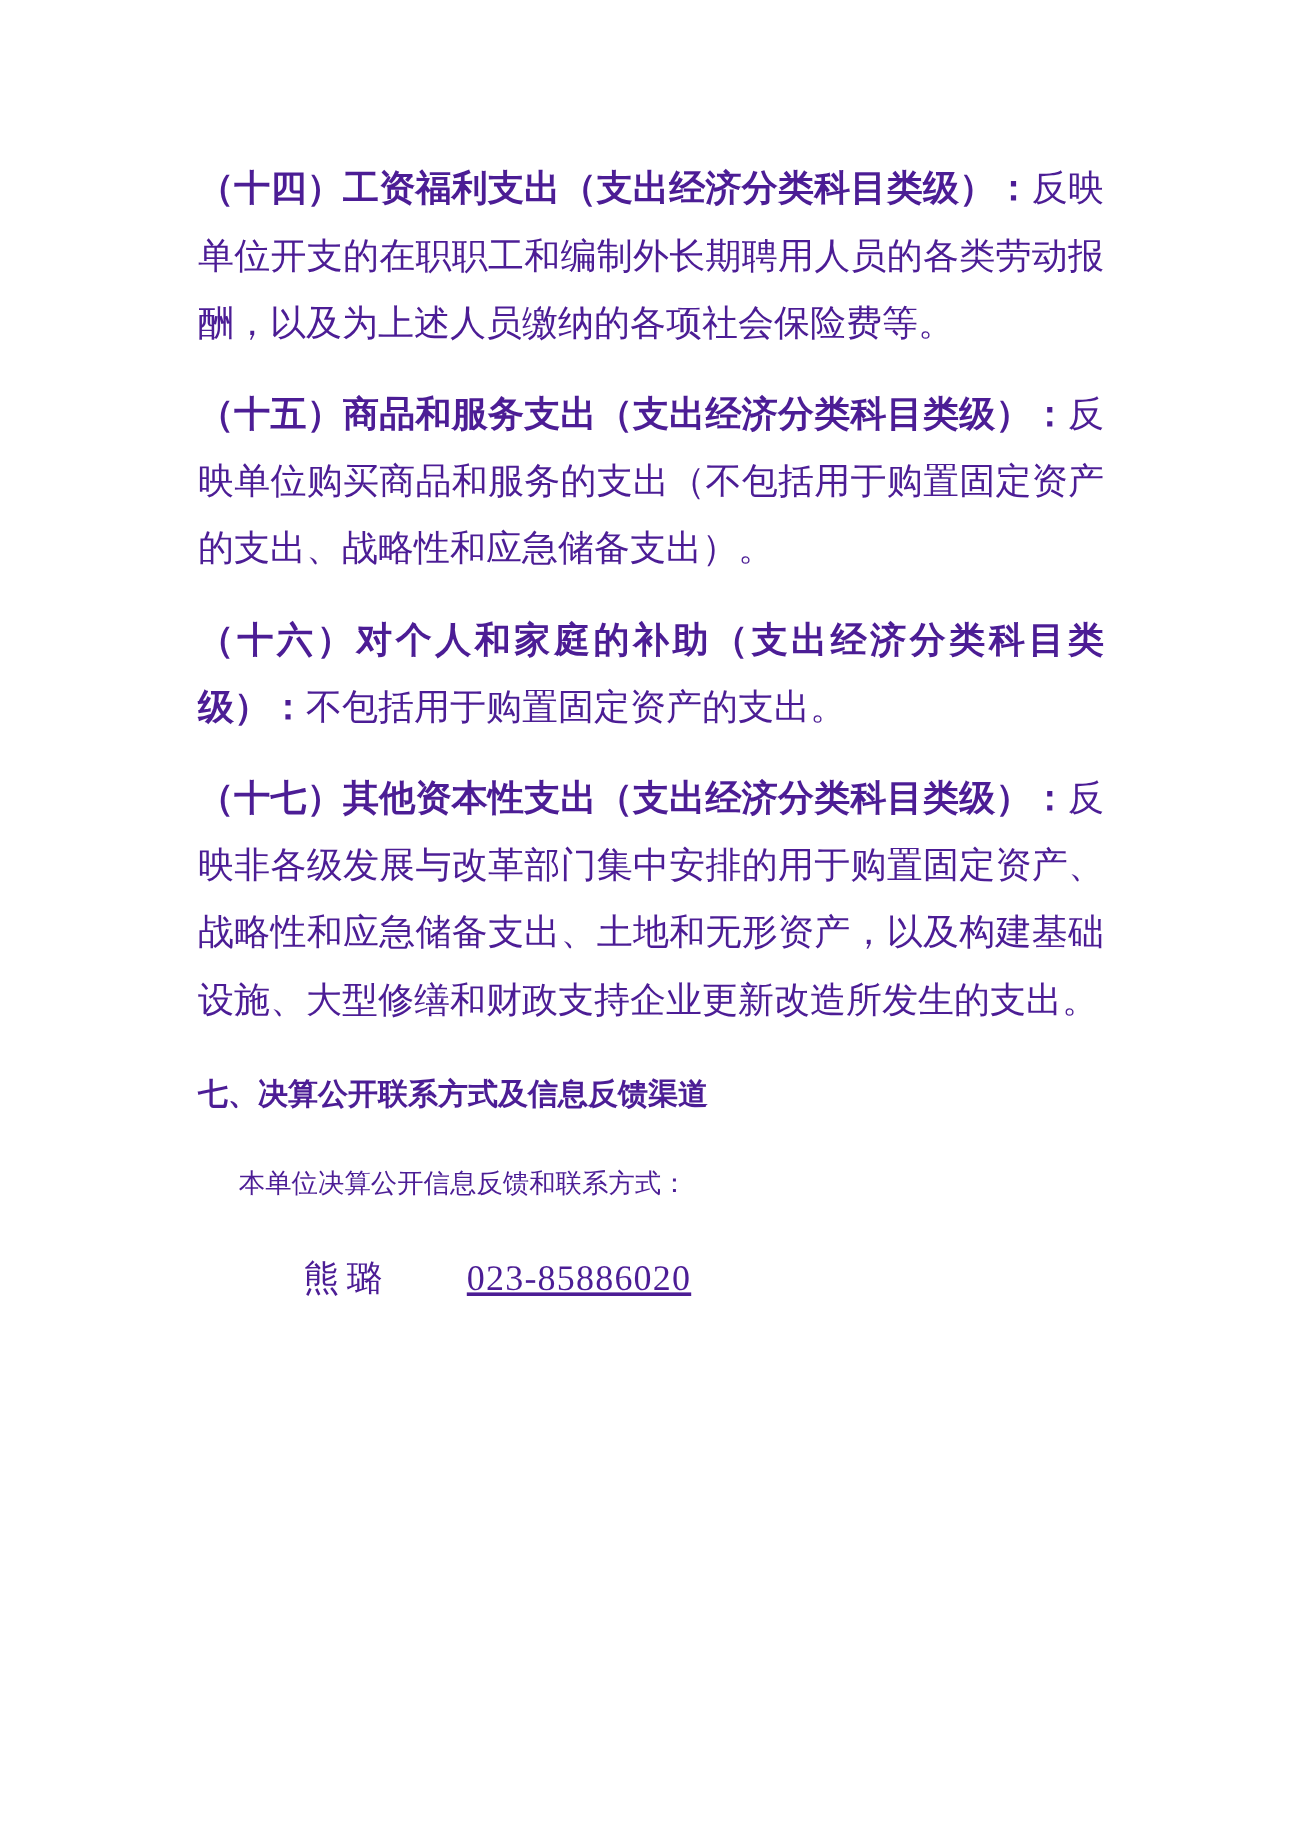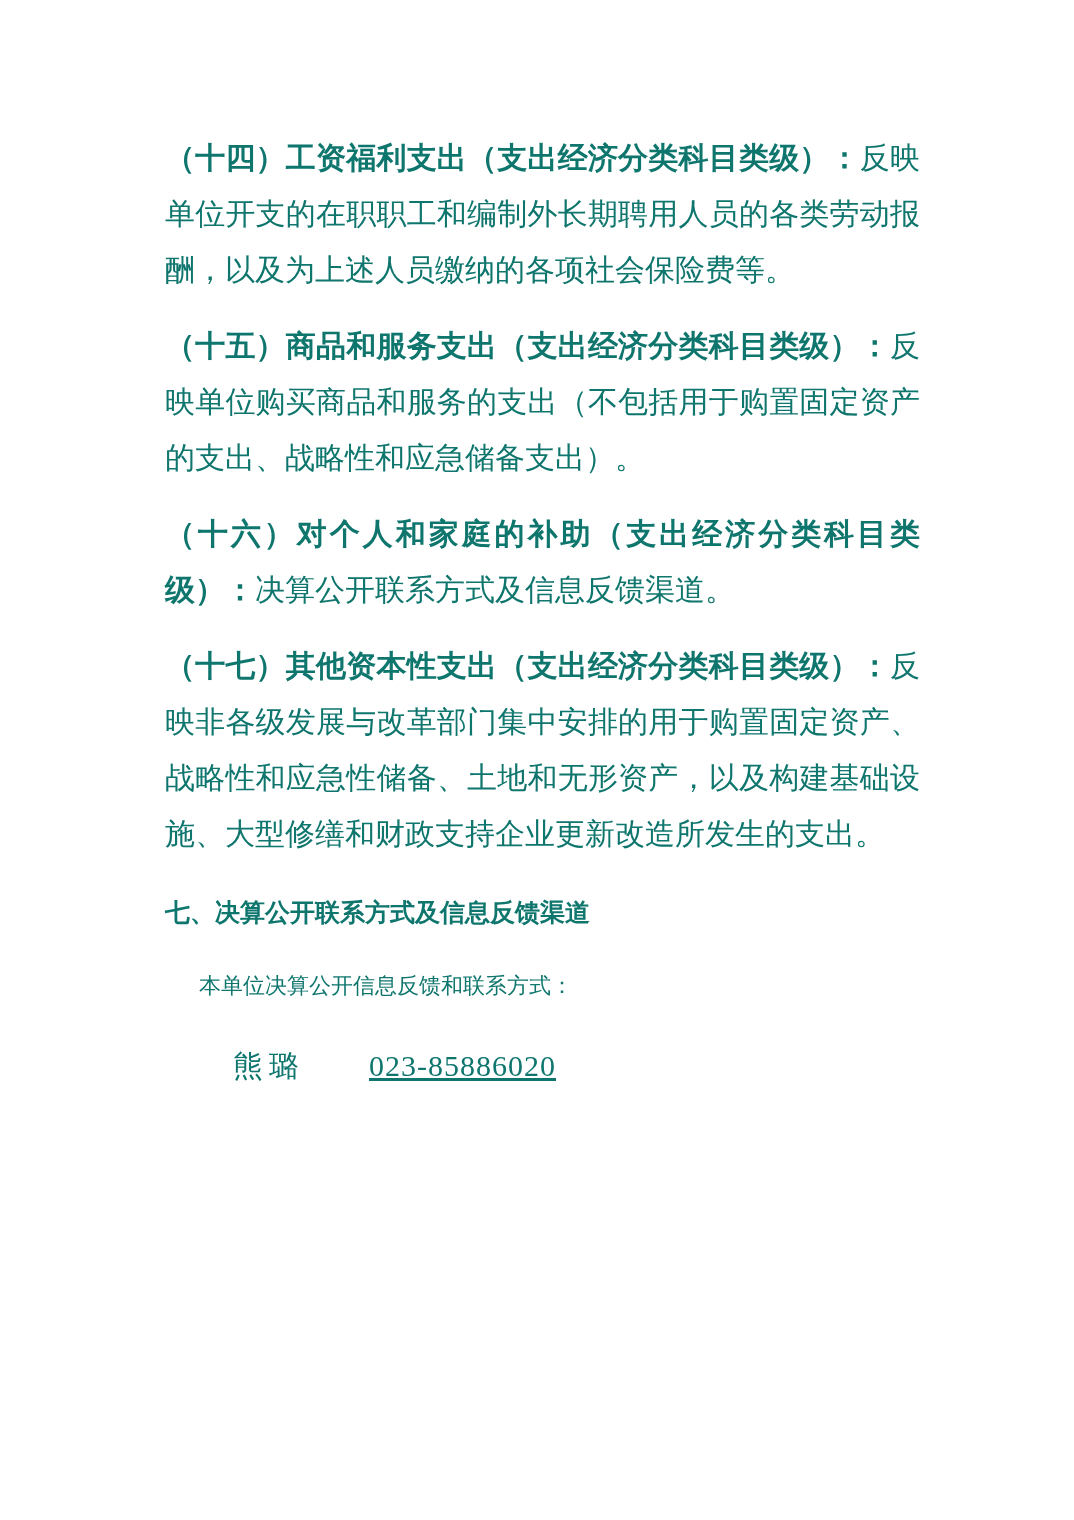--- a/index.html
+++ b/index.html
@@ -7,21 +7,21 @@
     padding: 0;
     background: #ffffff;
   }
   .page {
     position: relative;
     width: 1074px;
     height: 1316px;
     background: #ffffff;
     box-sizing: border-box;
     padding: 130px 154px 0 165px;
-    color: #0f766e;
+    color: #4c1d95;
     overflow: hidden;
   }
   .para {
     font-family: "Liberation Serif", serif;
     font-size: 30px;
     line-height: 56px;
     text-align: justify;
     margin: 0 0 20px 0;
   }
   .para .lead {
@@ -42,42 +42,42 @@
     text-indent: 34px;
   }
   .contact-line {
     font-family: "Liberation Serif", serif;
     font-size: 30px;
     line-height: 40px;
     margin: 0;
   }
   .contact-name {
     display: inline-block;
-    margin-left: 68px;
+    margin-left: 88px;
     letter-spacing: 6px;
   }
   .contact-phone {
     display: inline-block;
     margin-left: 64px;
     letter-spacing: 1px;
     text-decoration: underline;
   }
 </style>
 </head>
 <body>
 
 <div class="page">
 
   <p class="para"><span class="lead">（十四）工资福利支出（支出经济分类科目类级）：</span><span class="body-text">反映单位开支的在职职工和编制外长期聘用人员的各类劳动报酬，以及为上述人员缴纳的各项社会保险费等。</span></p>
 
   <p class="para"><span class="lead">（十五）商品和服务支出（支出经济分类科目类级）：</span><span class="body-text">反映单位购买商品和服务的支出（不包括用于购置固定资产的支出、战略性和应急储备支出）。</span></p>
 
-  <p class="para"><span class="lead">（十六）对个人和家庭的补助（支出经济分类科目类级）：</span><span class="body-text">决算公开联系方式及信息反馈渠道。</span></p>
+  <p class="para"><span class="lead">（十六）对个人和家庭的补助（支出经济分类科目类级）：</span><span class="body-text">不包括用于购置固定资产的支出。</span></p>
 
-  <p class="para"><span class="lead">（十七）其他资本性支出（支出经济分类科目类级）：</span><span class="body-text">反映非各级发展与改革部门集中安排的用于购置固定资产、战略性和应急性储备、土地和无形资产，以及构建基础设施、大型修缮和财政支持企业更新改造所发生的支出。</span></p>
+  <p class="para"><span class="lead">（十七）其他资本性支出（支出经济分类科目类级）：</span><span class="body-text">反映非各级发展与改革部门集中安排的用于购置固定资产、战略性和应急储备支出、土地和无形资产，以及构建基础设施、大型修缮和财政支持企业更新改造所发生的支出。</span></p>
 
   <h2 class="section-heading">七、决算公开联系方式及信息反馈渠道</h2>
 
   <p class="contact-intro">本单位决算公开信息反馈和联系方式：</p>
 
   <p class="contact-line"><span class="contact-name">熊璐</span><span class="contact-phone">023-85886020</span></p>
 
 </div>
 
 </body></html>

